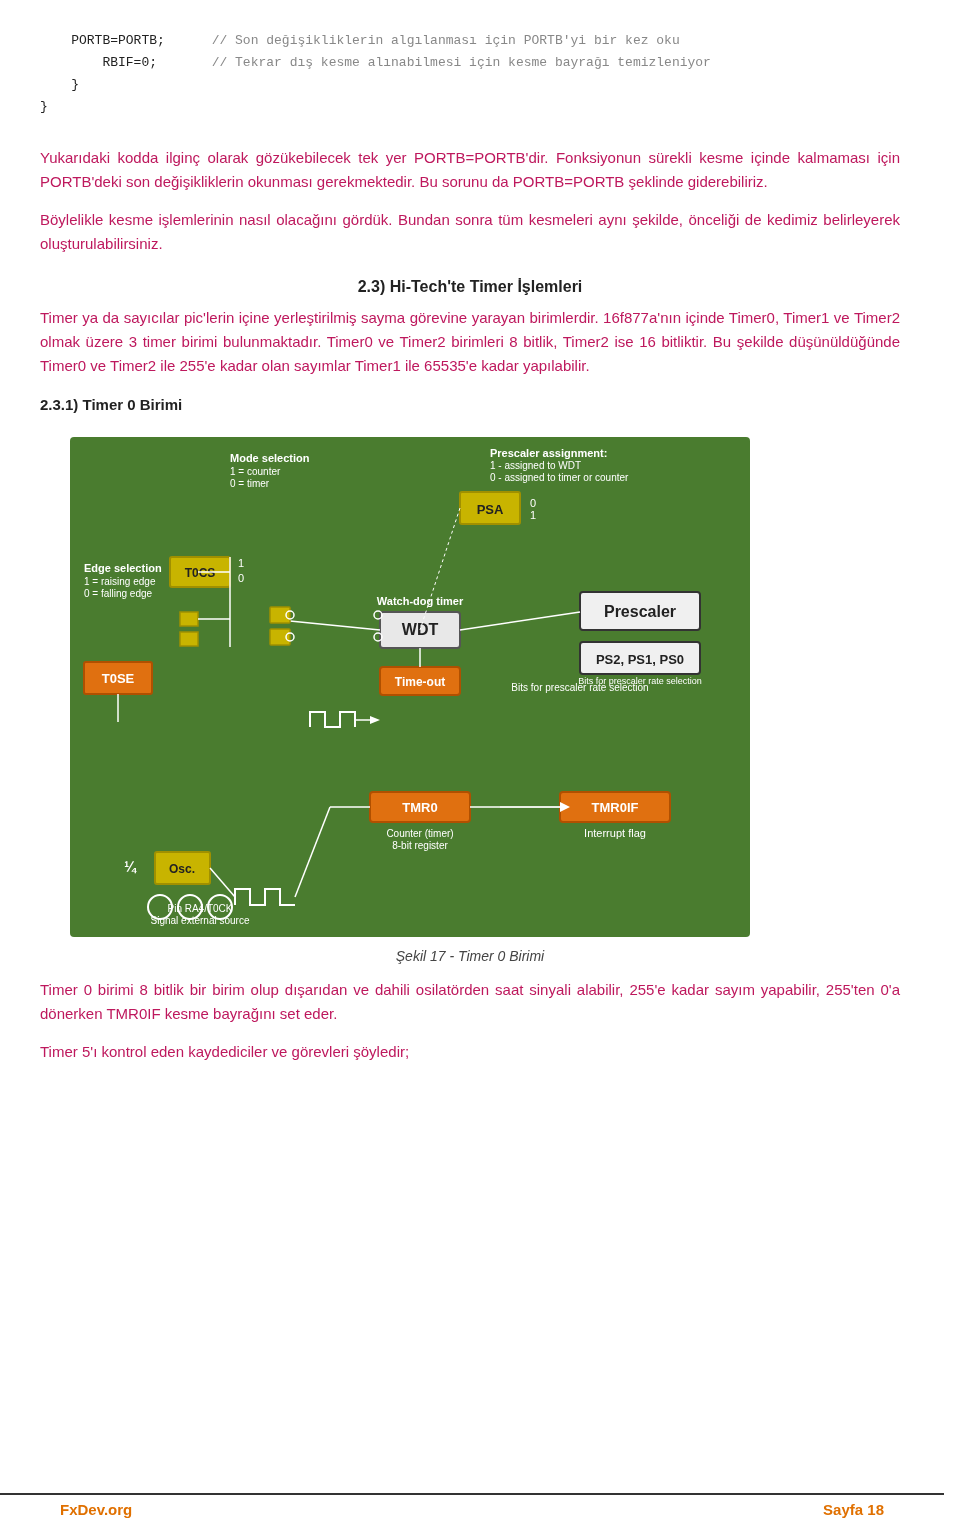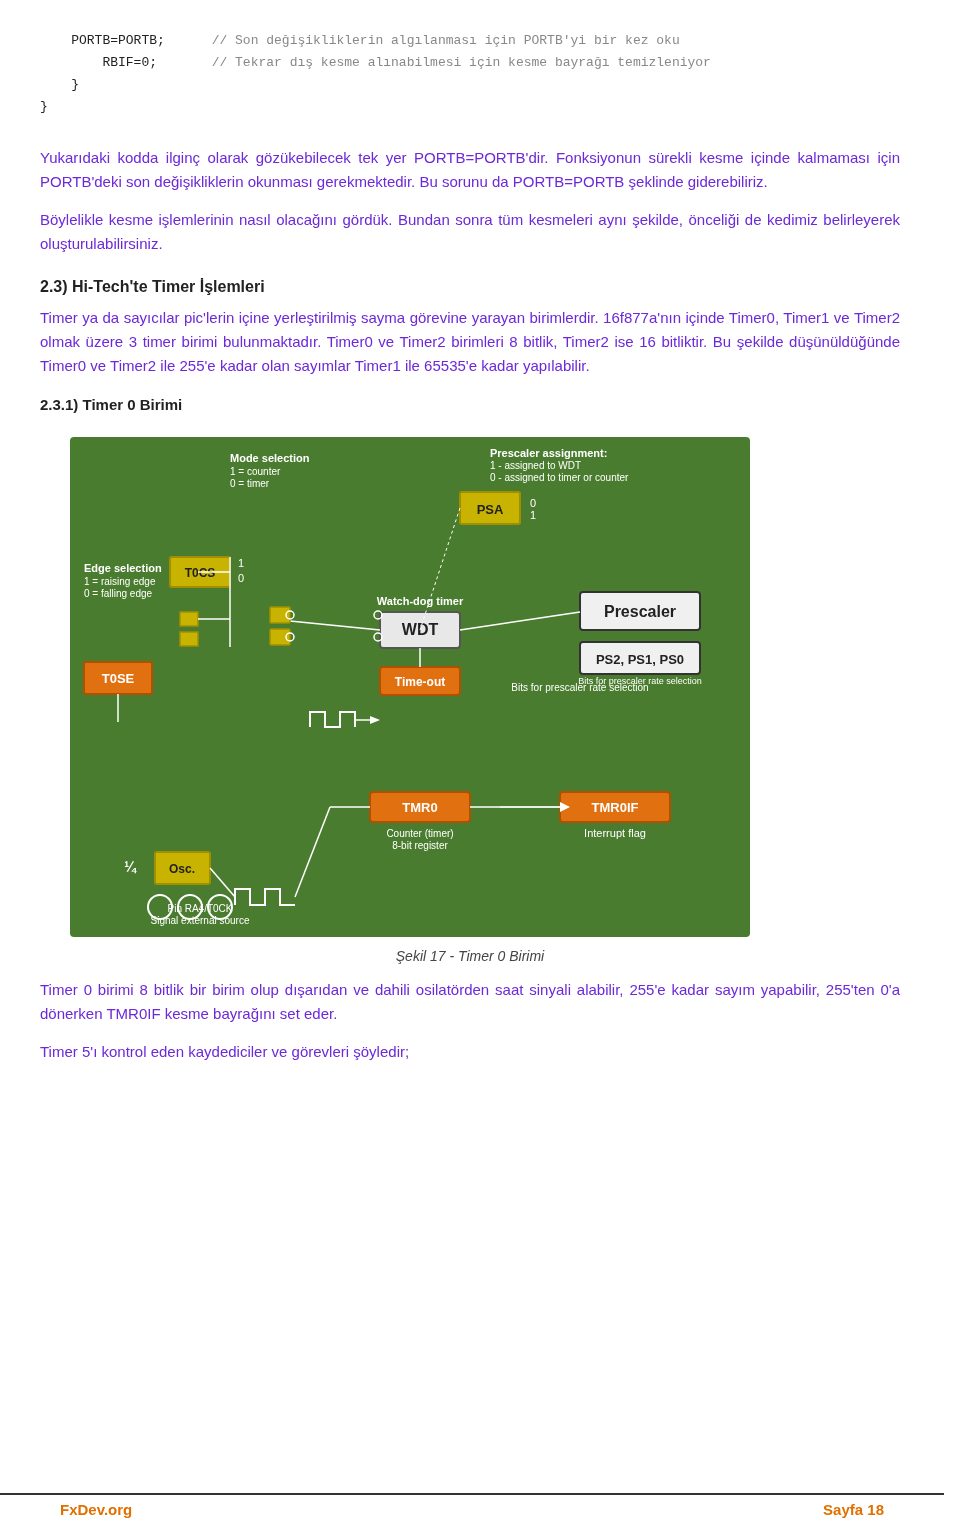--- a/index.html
+++ b/index.html
@@ -30,31 +30,32 @@
       display: block;
       white-space: pre;
     }
 
     .code-block .code-comment {
       color: #888;
     }
 
     .section-text {
       font-size: 15px;
-      color: #6d28d9;
+      color: #be185d;
       line-height: 1.6;
       margin-bottom: 14px;
       text-align: justify;
     }
 
     .section-heading {
       font-size: 16px;
       font-weight: bold;
       color: #222;
       margin: 22px 0 10px 0;
+      text-align: center;
     }
 
     .sub-heading {
       font-size: 15px;
       font-weight: bold;
       color: #222;
       margin: 18px 0 10px 0;
     }
 
     .image-container {

